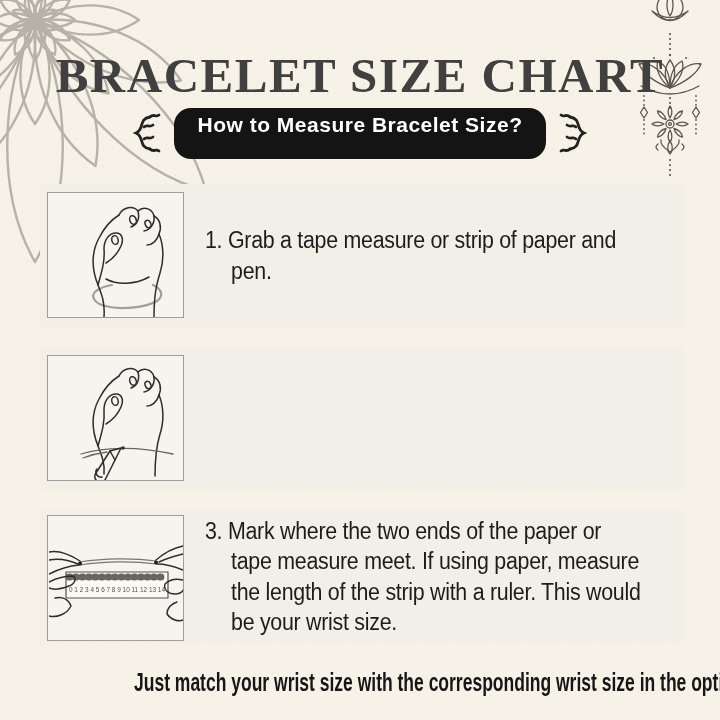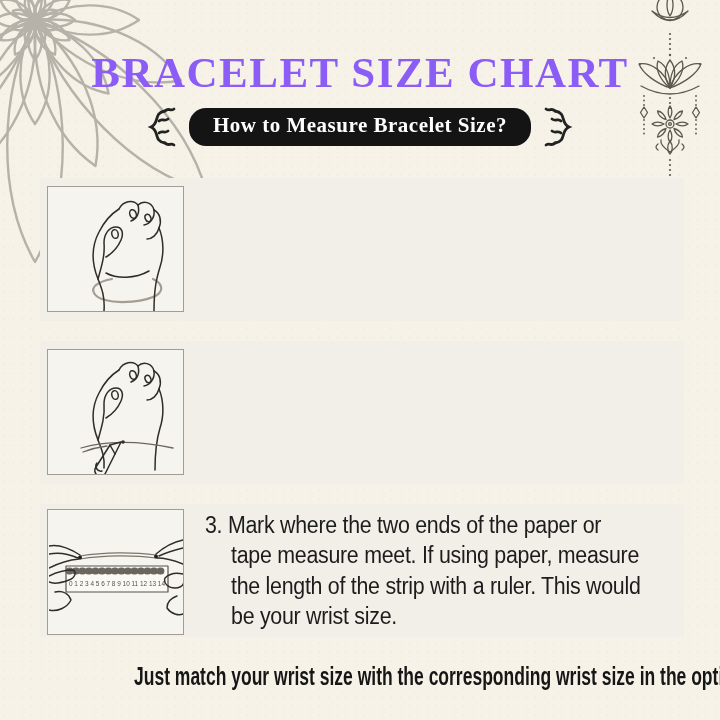--- a/index.html
+++ b/index.html
@@ -14,26 +14,26 @@
     background-image:radial-gradient(#ece5d6 1px, transparent 1px);
     background-size:9px 9px;
   }
   
   .mandala{position:absolute;left:-45px;top:-60px;}
   .lotus{position:absolute;left:624px;top:0;}
   
   .header{position:relative;text-align:center;padding-top:50px;}
   .title{
     margin:0;font-family:"Liberation Serif", serif;font-weight:bold;
-    font-size:43px;line-height:1.05;letter-spacing:1.5px;color:#8b5cf6;
+    font-size:49px;line-height:1.05;letter-spacing:1.5px;color:#404040;
   }
   .badge-row{display:flex;justify-content:center;align-items:center;gap:13px;margin-top:9px;height:46px;}
   .pill{
-    background:#141414;color:#ffffff;border-radius:17px;padding:5px 24px 8px;
-    font-family:Liberation Serif, serif;font-weight:bold;font-size:21px;letter-spacing:.5px;
+    background:#141414;color:#ffffff;border-radius:17px;padding:5px 24px 22px;
+    font-family:Liberation Sans, sans-serif;font-weight:bold;font-size:21px;letter-spacing:.5px;
   }
   
   .steps{position:relative;margin-top:28px;}
   .step{display:flex;background:#f1efe8;width:644px;margin:0 0 20px 40px;min-height:143px;}
   .step.short{min-height:133px;margin-bottom:0;}
   .illus{
     box-sizing:border-box;flex:none;width:137px;height:126px;margin:8px 0 0 7px;
     background:#f6f4ee;border:1px solid #a29d94;
     display:flex;align-items:center;justify-content:center;
   }
@@ -206,20 +206,26 @@
           <path d="M89,18 C91,26 88,32 82,34"></path>
           <path d="M105,23 C106,31 101,37 95,38"></path>
           <path d="M110,41 C108,48 103,52 98,52"></path>
           <ellipse cx="84" cy="27" rx="3.2" ry="4.4" transform="rotate(-18 84 27)"></ellipse>
           <ellipse cx="99" cy="31" rx="2.8" ry="3.8" transform="rotate(-24 99 31)"></ellipse>
           <path d="M49,92 C53,78 56,68 55,56 C55,47 60,40 67,40 C73,40 75,46 72,53 C68,62 62,67 57,70"></path>
           <ellipse cx="66" cy="47" rx="3.2" ry="4.4" transform="rotate(-12 66 47)"></ellipse>
           <path d="M57,86 C68,92 86,92 100,84"></path>
         </svg>
       </div>
+      <div class="text">
+        <div class="lines">
+          <div class="line first">1. Grab a tape measure or strip of paper and</div>
+          <div class="line cont">pen.</div>
+        </div>
+      </div>
     </section>
 
     <section class="step">
       <div class="illus">
         <svg width="134" height="124" viewBox="0 0 134 124" fill="none" stroke="#2f2d2a" stroke-width="1.5" stroke-linecap="round" stroke-linejoin="round">
           <path d="M55,118 C56,108 53,100 49,90 C43,75 42,58 50,43 C55,33 62,25 70,20"></path>
           <path d="M70,20 C74,12 84,10 89,16"></path>
           <path d="M89,16 C94,11 103,13 105,21"></path>
           <path d="M105,21 C111,24 113,32 110,39"></path>
           <path d="M110,39 C115,51 115,66 111,78 C108,88 106,98 106,120"></path>

